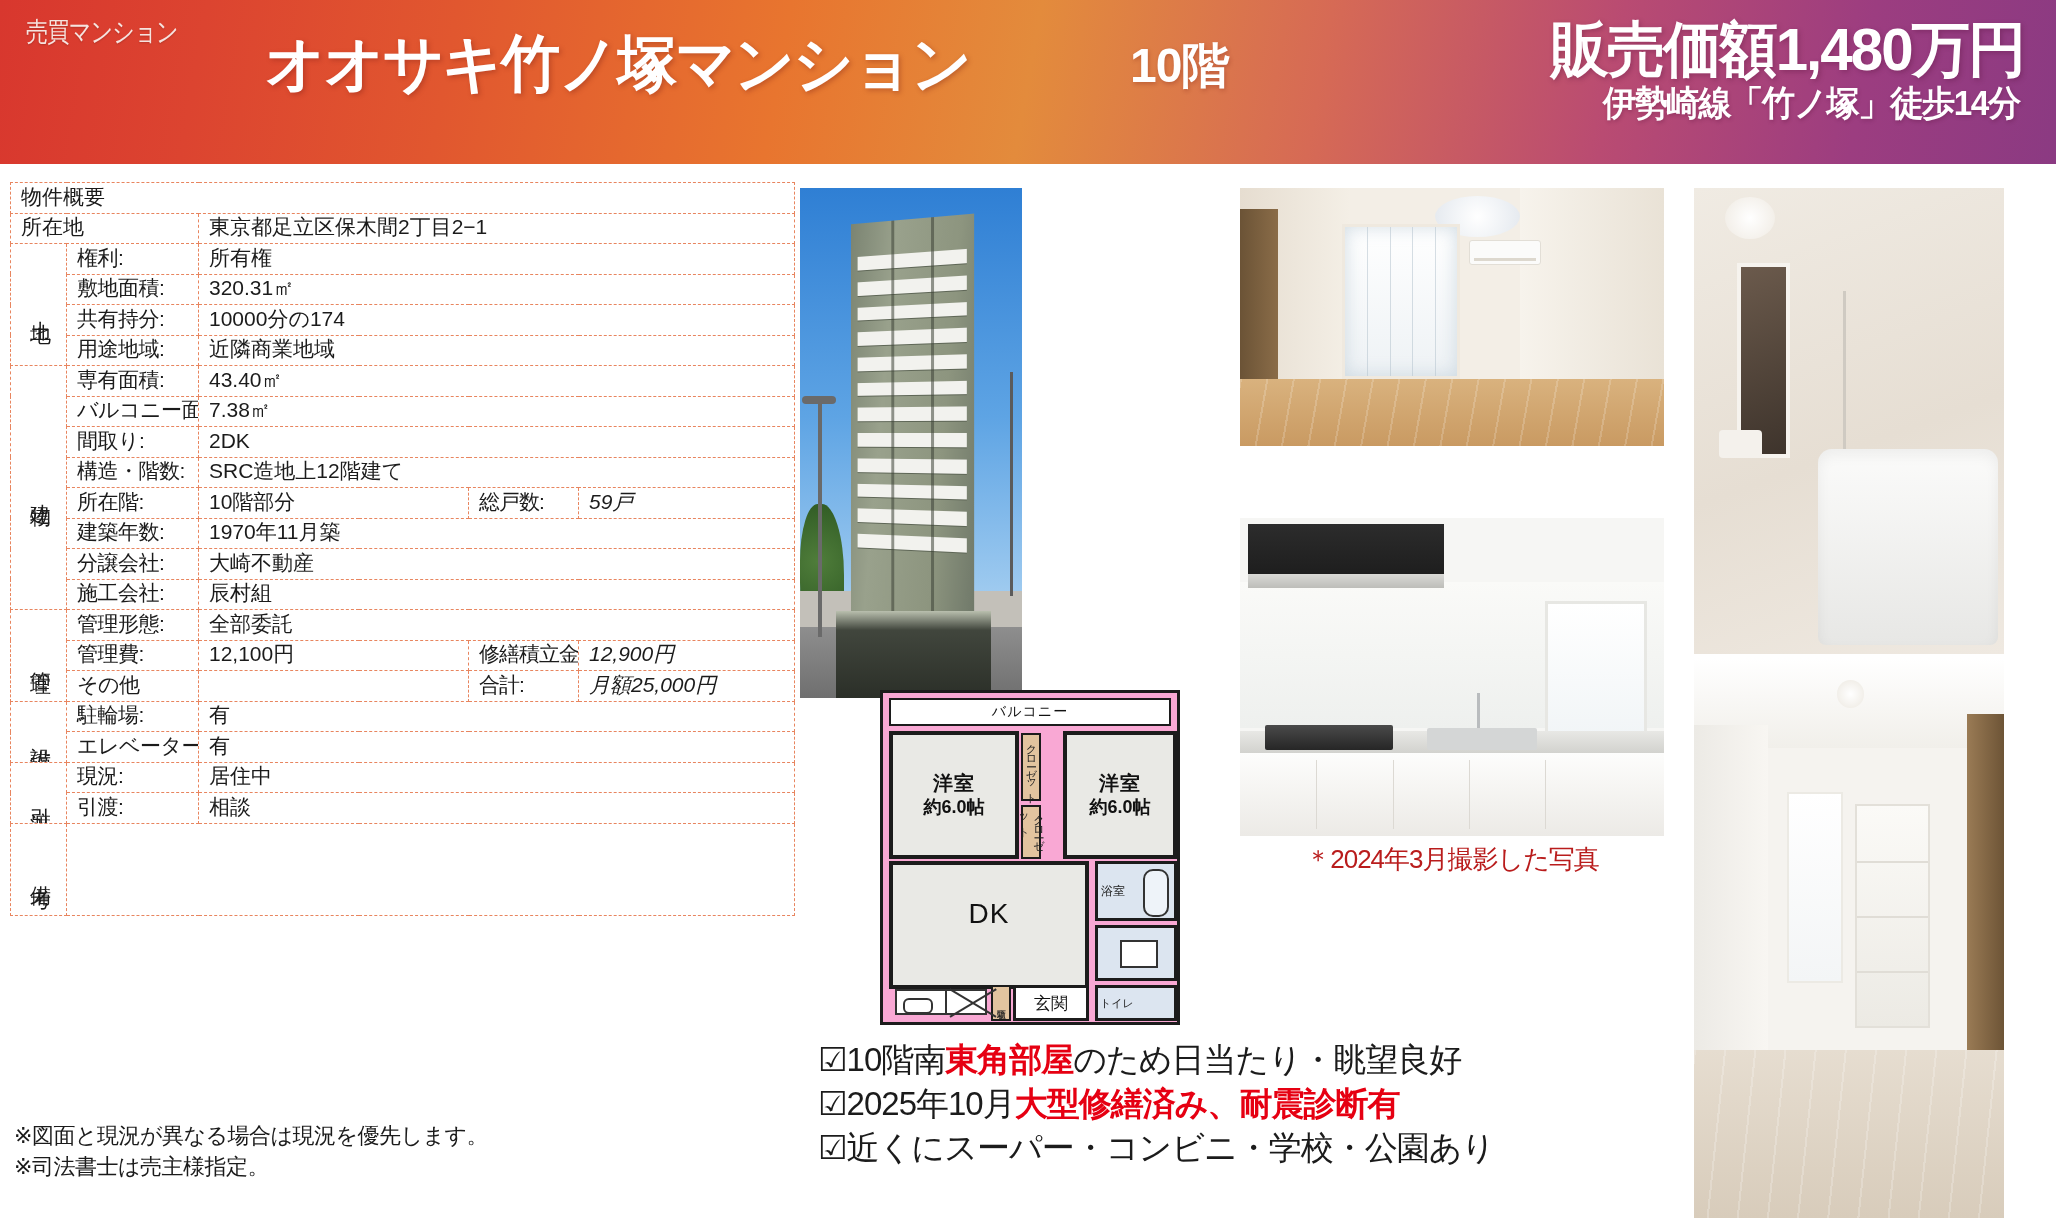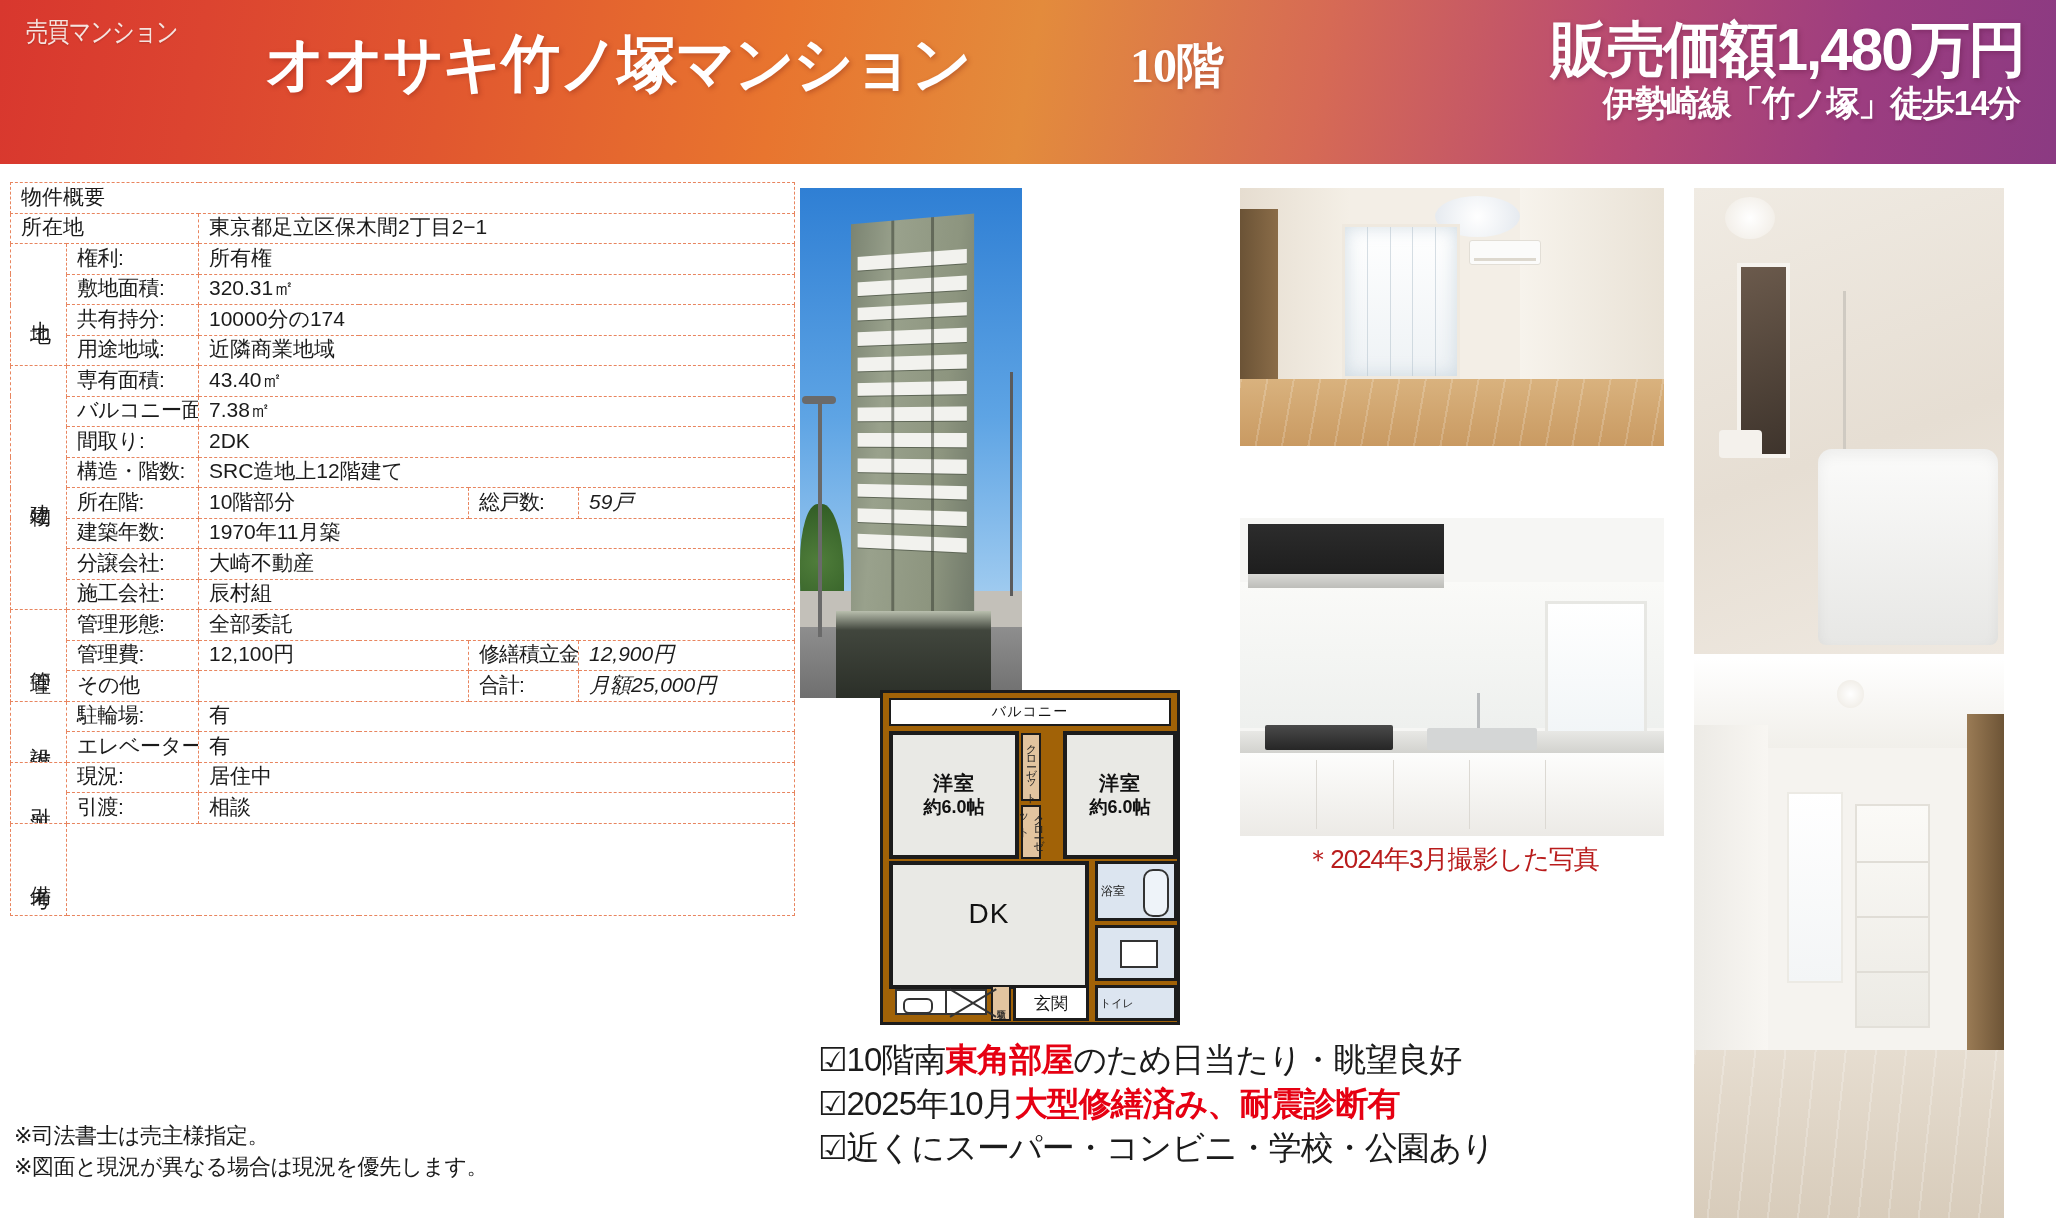--- a/index.html
+++ b/index.html
@@ -30,21 +30,20 @@
     color: #ffffff; font-size: 62px; font-weight: 700;
     letter-spacing: -2px; white-space: nowrap;
     transform: scaleX(0.96); transform-origin: left top;
     text-shadow: 2px 2px 5px rgba(120,30,20,.35);
   }
   .hdr-floor {
     position: absolute; left: 1130px; top: 34px;
     color: #ffffff; font-size: 48px; font-weight: 700;
     letter-spacing: -1px; white-space: nowrap;
     text-shadow: 1px 2px 4px rgba(120,30,20,.3);
-    font-family: Liberation Serif, serif;
   }
   .hdr-price {
     position: absolute; right: 32px; top: 10px;
     color: #ffffff; font-size: 60px; font-weight: 700;
     letter-spacing: -2px; white-space: nowrap;
     transform: scaleX(0.97); transform-origin: right top;
     text-shadow: 2px 2px 5px rgba(90,20,60,.35);
   }
   .hdr-access {
     position: absolute; right: 36px; top: 80px;
@@ -207,21 +206,21 @@
   .lv-floor { position:absolute; left:0; right:0; bottom:0; height:30%;
         background: linear-gradient(180deg,#e6ddd0,#d8ccbb); }
   .lv-floor::after { content:''; position:absolute; inset:0;
         background: repeating-linear-gradient(96deg, rgba(255,255,255,.22) 0 2px, transparent 2px 30px); }
   .lv-win { position:absolute; left:30%; top:24%; width:18%; height:34%;
         background: linear-gradient(180deg,#ffffff,#f3f5f6); border:2px solid #eceae4; }
 
   
   .plan {
     position:absolute; left:880px; top:690px; width:300px; height:335px;
-    background:#a16207; border:3px solid #1c1c1c;
+    background:#f9a8d4; border:3px solid #1c1c1c;
   }
   .balcony {
     position:absolute; left:6px; top:5px; right:6px; height:28px;
     border:2px solid #1c1c1c; background:#ffffff;
     font-size:14px; display:flex; align-items:center; justify-content:center;
     letter-spacing:1px; color:#111;
   }
   .rm-box {
     position:absolute; background:#e9e9e5; border:4px solid #1c1c1c;
     display:flex; flex-direction:column; align-items:center; justify-content:center;
@@ -431,22 +430,22 @@
 
         <tr>
           <td class="rowhead" style="height:92px"><span class="vert">備考</span></td>
           <td class="val blank" colspan="5" style="height:92px"></td>
         </tr>
       </tbody>
     </table>
   </div>
 
   <div class="footnotes">
+    <div>※図面と現況が異なる場合は現況を優先します。</div>
     <div>※司法書士は売主様指定。</div>
-    <div>※図面と現況が異なる場合は現況を優先します。</div>
   </div>
 
   <div class="ph ph-ext">
     <div class="sky"></div>
     <div class="tree"></div>
     <div class="road"></div>
     <div class="sidewalk"></div>
     <div class="bldg">
       <div class="fl" style="top:8%"></div>
         <div class="fl" style="top:14%"></div>

